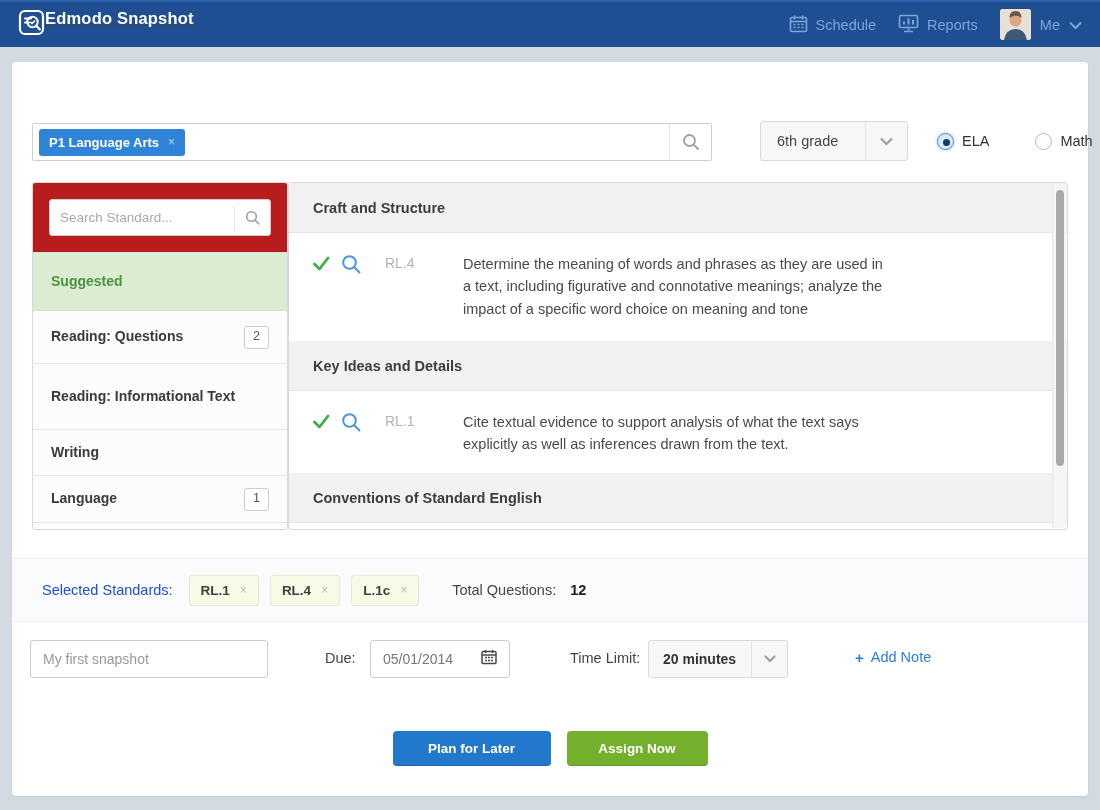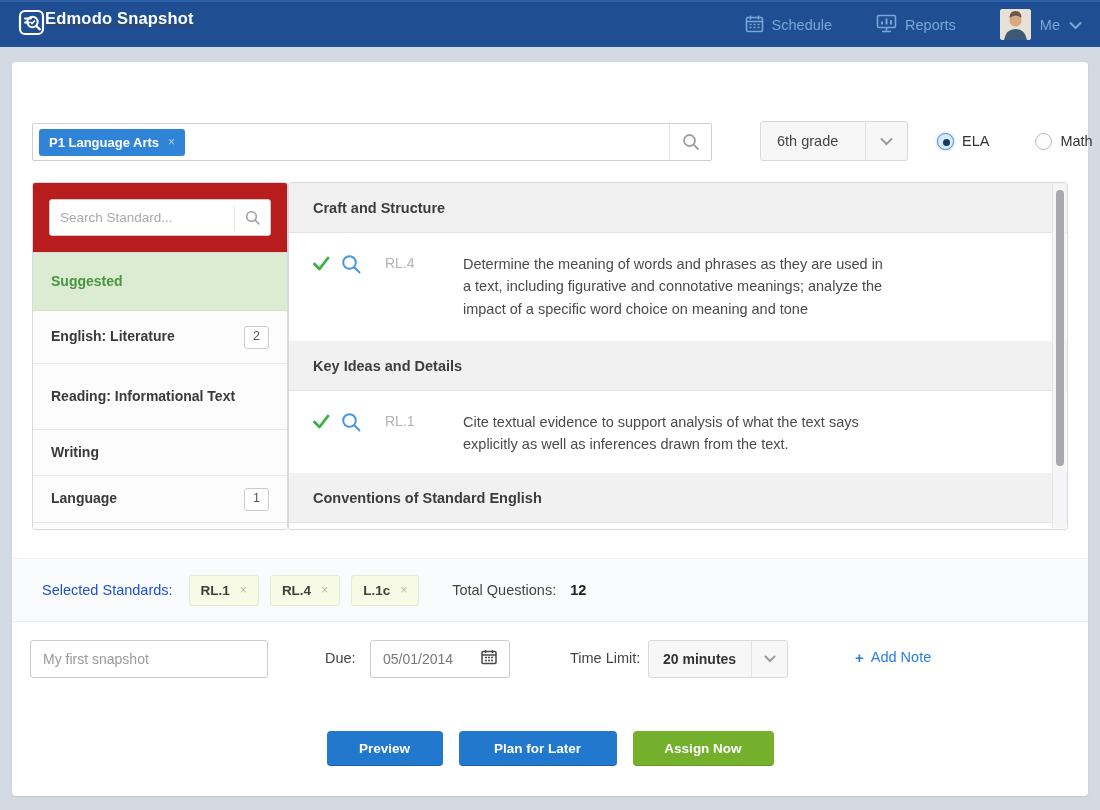--- a/index.html
+++ b/index.html
@@ -12,21 +12,21 @@
     color: #444;
   }
 
   
   .navbar {
     height: 47px; background: #1f4f92; border-top: 2px solid #2e62a8;
     display: flex; align-items: center; padding: 0 18px;
   }
   .brand { display:flex; align-items:flex-start; gap:0;text-decoration:underline; }
   .brand-title { color:#fff; font-size:16.5px; font-weight:700; letter-spacing:.2px; }
-  .nav-right { margin-left:auto; display:flex; align-items:center; gap:44px; }
+  .nav-right { margin-left:auto; display:flex; align-items:center; gap:22px; }
   .nav-link { display:flex; align-items:center; gap:8px; color:#7ba6da; font-size:14.5px; cursor:pointer; }
   .me-group { display:flex; align-items:center; gap:9px; cursor:pointer; }
   .avatar { width:31px; height:31px; border-radius:3px; overflow:hidden; background:#e9e2d8; display:block; }
   .me-label { color:#7ba6da; font-size:14.5px; }
 
   
   .card {
     position:absolute; left:12px; right:12px; top:62px; height:734px;
     background:#fff; border-radius:4px; box-shadow:0 1px 2px rgba(0,0,0,.08);
   }
@@ -268,21 +268,21 @@
               <circle cx="6.5" cy="6.5" r="4.8" stroke="#9aa0a6" stroke-width="1.6"></circle>
               <path d="M10.2 10.2 L14 14" stroke="#9aa0a6" stroke-width="1.6" stroke-linecap="round"></path>
             </svg>
           </span>
         </div>
       </div>
       <div class="side-item active" style="height:58px">
         <span class="lbl">Suggested</span>
       </div>
       <div class="side-item" style="height:53px">
-        <span class="lbl">English: Literature</span>
+        <span class="lbl">Reading: Questions</span>
         <span class="count-badge">2</span>
       </div>
       <div class="side-item" style="height:66px">
         <span class="lbl">Reading: Informational Text</span>
       </div>
       <div class="side-item" style="height:46px">
         <span class="lbl">Writing</span>
       </div>
       <div class="side-item" style="height:47px">
         <span class="lbl">Language</span>
@@ -386,18 +386,17 @@
         </svg>
       </span>
     </div>
     <span class="add-note">
       <span class="plus">+</span>
       <span>Add Note</span>
     </span>
   </div>
 
   <div class="actions-row">
-    <button class="btn btn-blue preview">Preview</button>
     <button class="btn btn-blue plan">Plan for Later</button>
     <button class="btn btn-green assign">Assign Now</button>
   </div>
 
 </div>
 
 </body></html>

